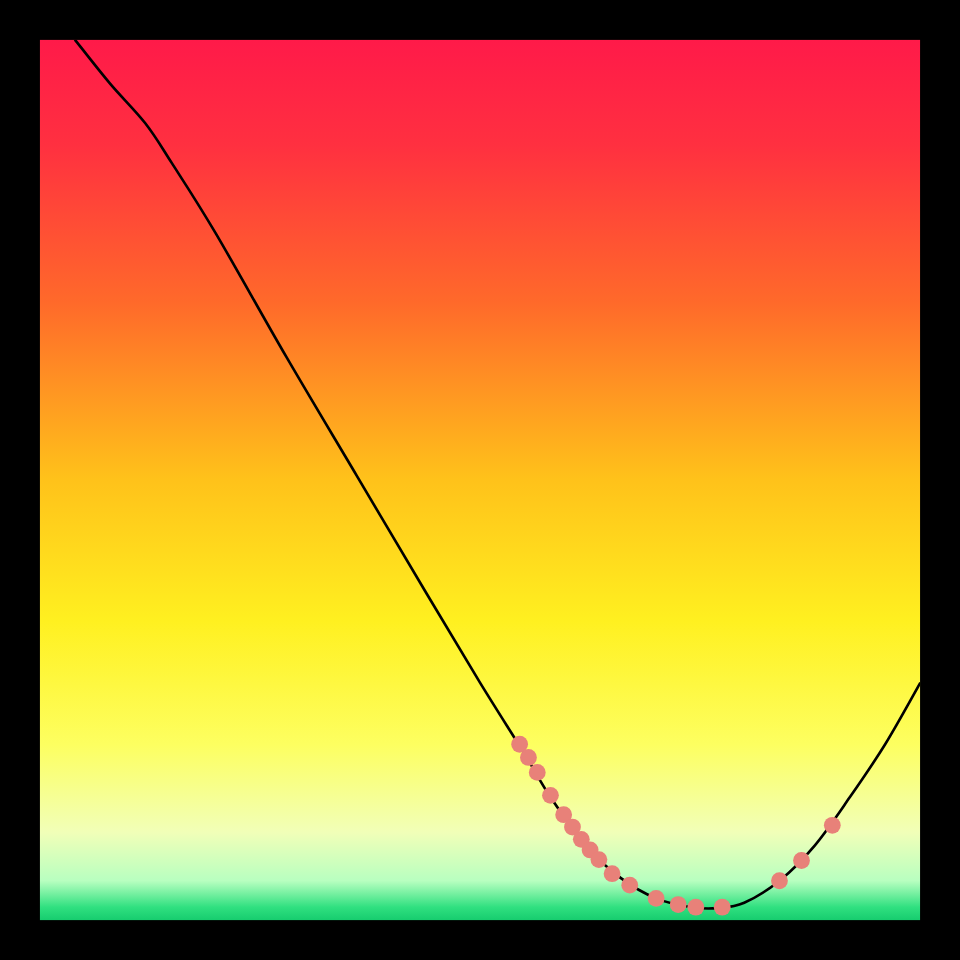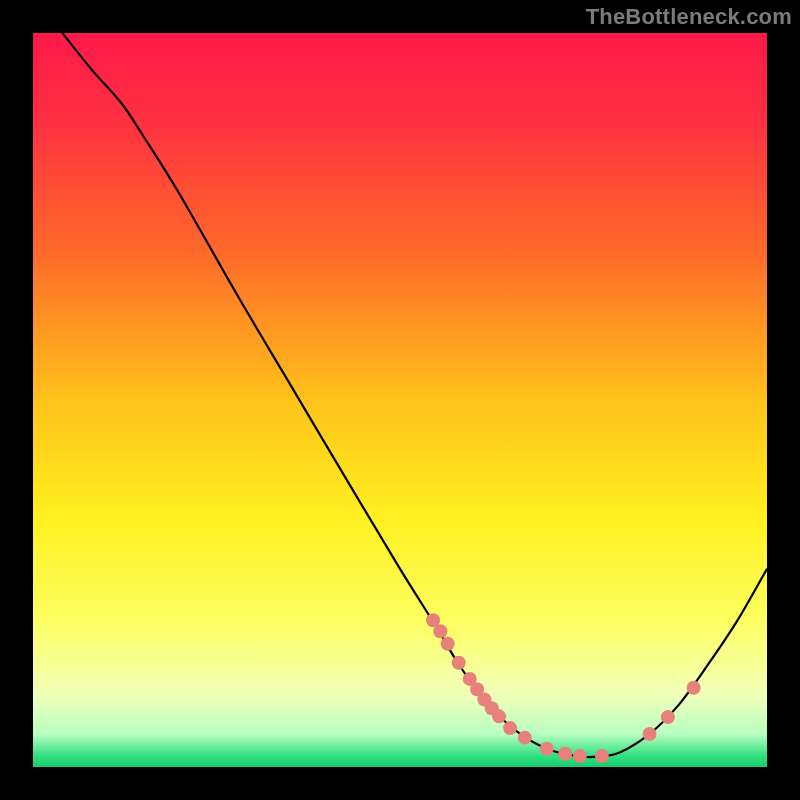--- a/index.html
+++ b/index.html
@@ -37,21 +37,20 @@
   .plot svg {
     display: block;
     width: 734px;
     height: 734px;
   }
 </style>
 </head>
 <body>
 
 <div class="frame">
-  <div class="attribution">TheBottleneck.com</div>
 
   <div class="plot">
     <svg viewBox="0 0 734 734">
       <defs>
         <linearGradient id="bg-grad" x1="0" y1="0" x2="0" y2="1">
         <stop offset="0.00%" stop-color="#ff1a49"></stop>
             <stop offset="12.00%" stop-color="#ff3040"></stop>
             <stop offset="30.00%" stop-color="#ff6a2a"></stop>
             <stop offset="50.00%" stop-color="#ffc21a"></stop>
             <stop offset="66.00%" stop-color="#fff020"></stop>

